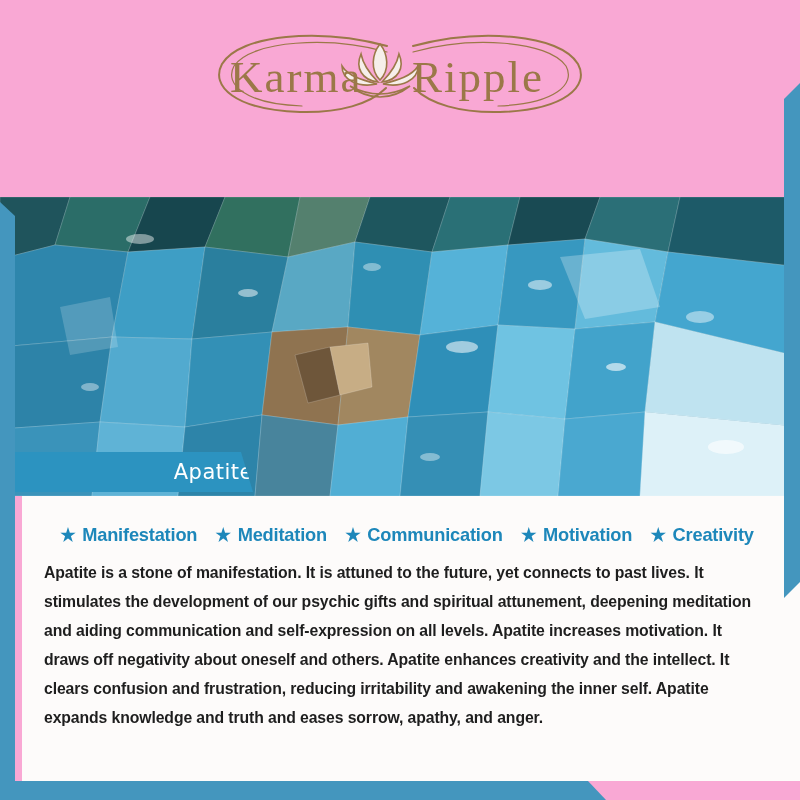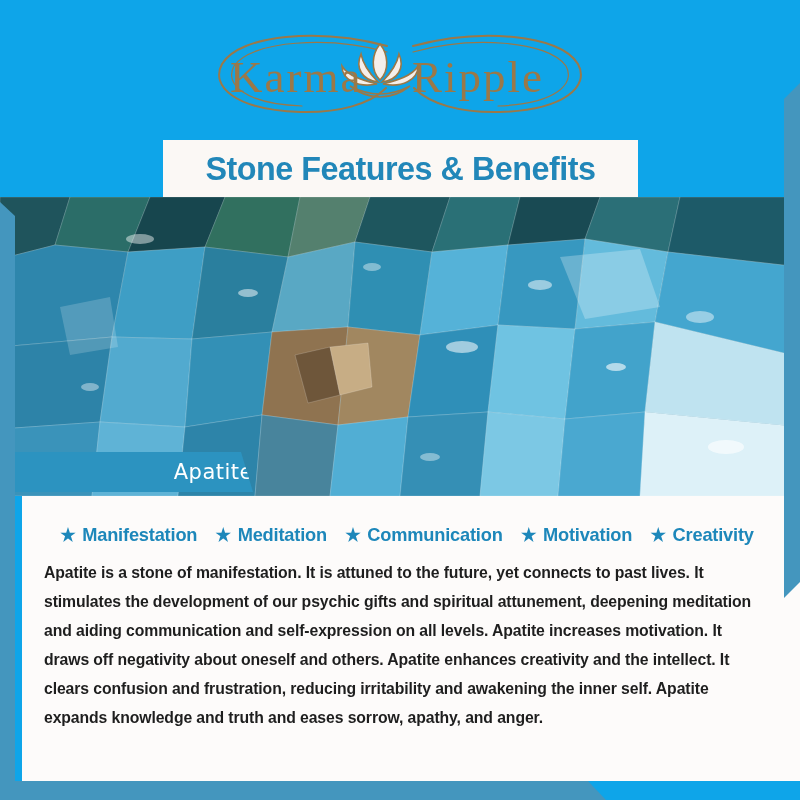--- a/index.html
+++ b/index.html
@@ -1,17 +1,17 @@
 <!DOCTYPE html>
 <html><head>
 <meta charset="utf-8">
 <style>
   html,body{margin:0;padding:0;}
   body{font-family:"Liberation Sans",sans-serif;}
-  .canvas{position:relative;width:800px;height:800px;background:#0ea5e9;overflow:hidden;}
+  .canvas{position:relative;width:800px;height:800px;background:#f9a8d4;overflow:hidden;}
 
   
   .logo{position:absolute;left:190px;top:26px;width:420px;height:96px;}
 
   
   .title-box{position:absolute;left:163px;top:140px;width:475px;height:57px;background:#fbf8f5;}
   .title-box h1{margin:0;width:100%;line-height:57px;text-align:center;
     font-size:34px;font-weight:bold;color:#2187b9;letter-spacing:-0.5px;
     transform:scaleX(0.95);transform-origin:center;}
 
@@ -66,23 +66,20 @@
         <path d="M 190,18 C 182,28 180,44 190,54 C 200,44 198,28 190,18 Z"></path>
         <path d="M 160,60 Q 190,76 220,60 Q 206,71 190,71 Q 174,71 160,60 Z" fill="none"></path>
       </g>
       <g font-family="Liberation Serif, serif" font-size="45" fill="#9b7848" letter-spacing="2">
         <text x="40" y="66">Karma</text>
         <text x="222" y="66">Ripple</text>
       </g>
     </svg>
   </div>
 
-  <div class="title-box">
-    <h1>Stone Features &amp; Benefits</h1>
-  </div>
 
   <div class="photo">
     <svg width="800" height="299" viewBox="0 0 800 299">
       <defs>
         <linearGradient id="pbg" x1="0" y1="0" x2="0" y2="1">
           <stop offset="0" stop-color="#1b5a64"></stop>
             <stop offset="1" stop-color="#3f9ec7"></stop>
         </linearGradient>
       </defs>
       <rect width="800" height="299" fill="url(#pbg)"></rect>

